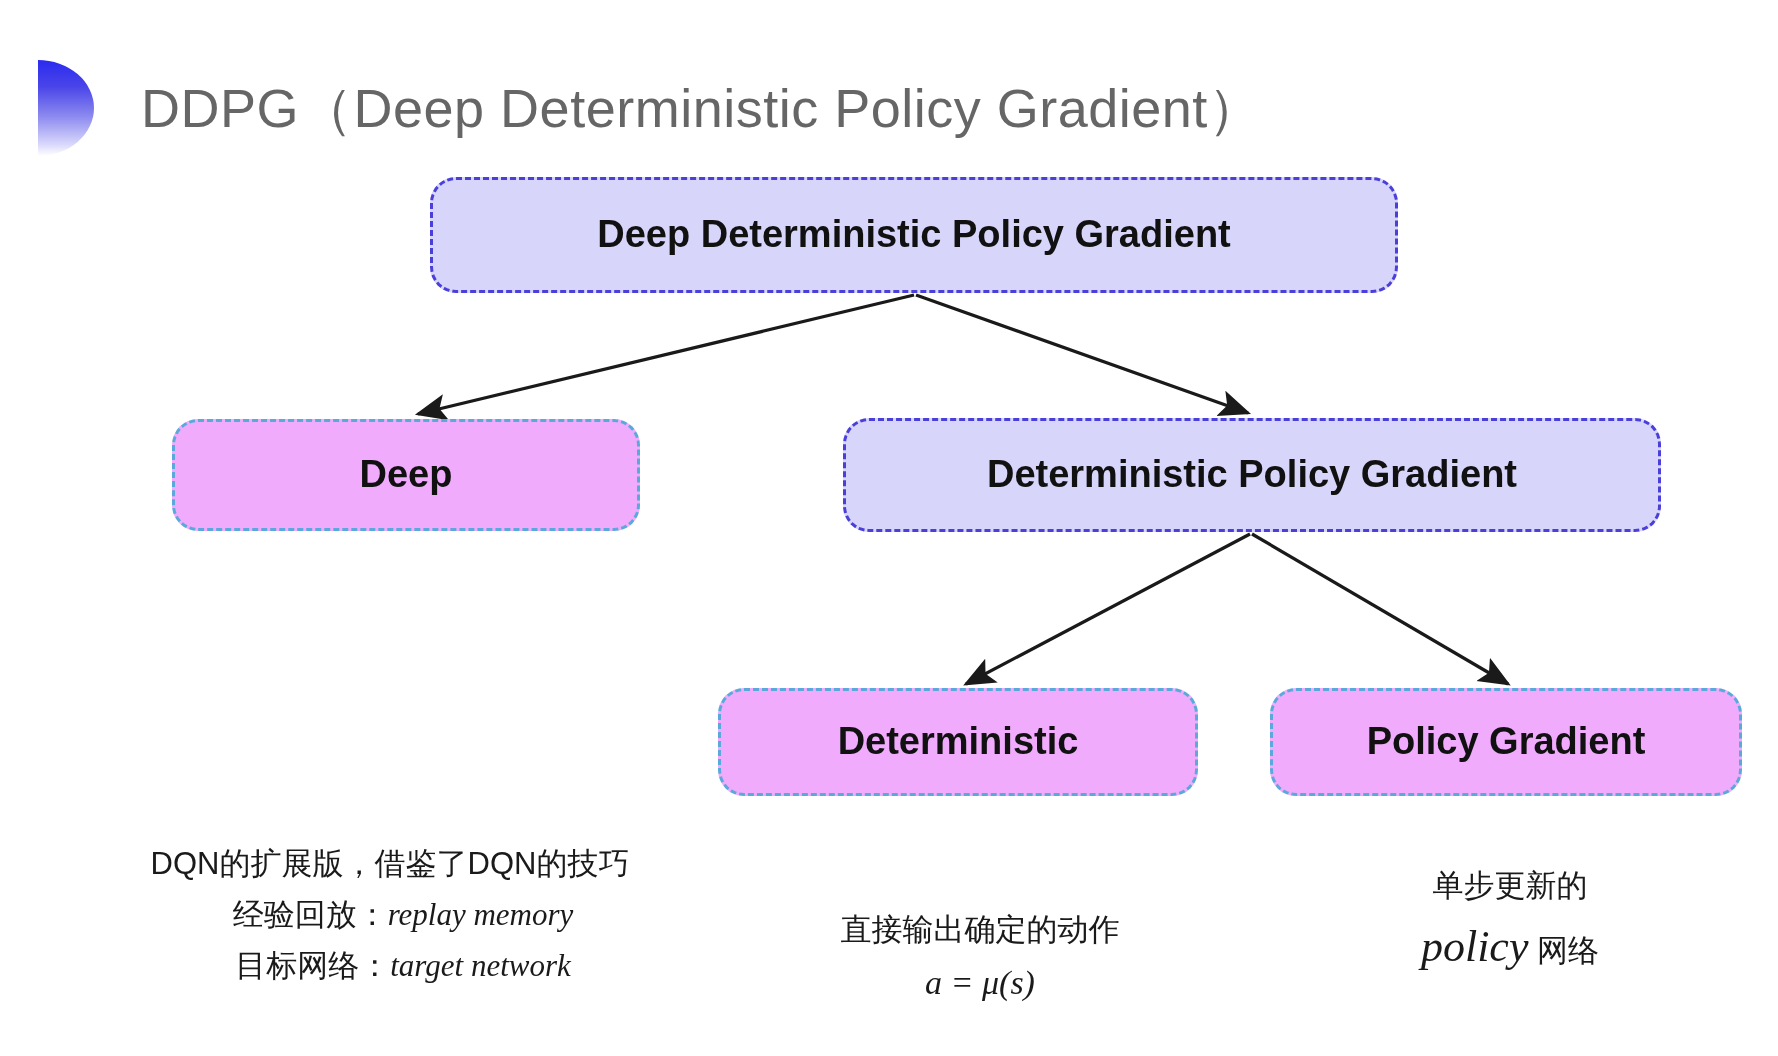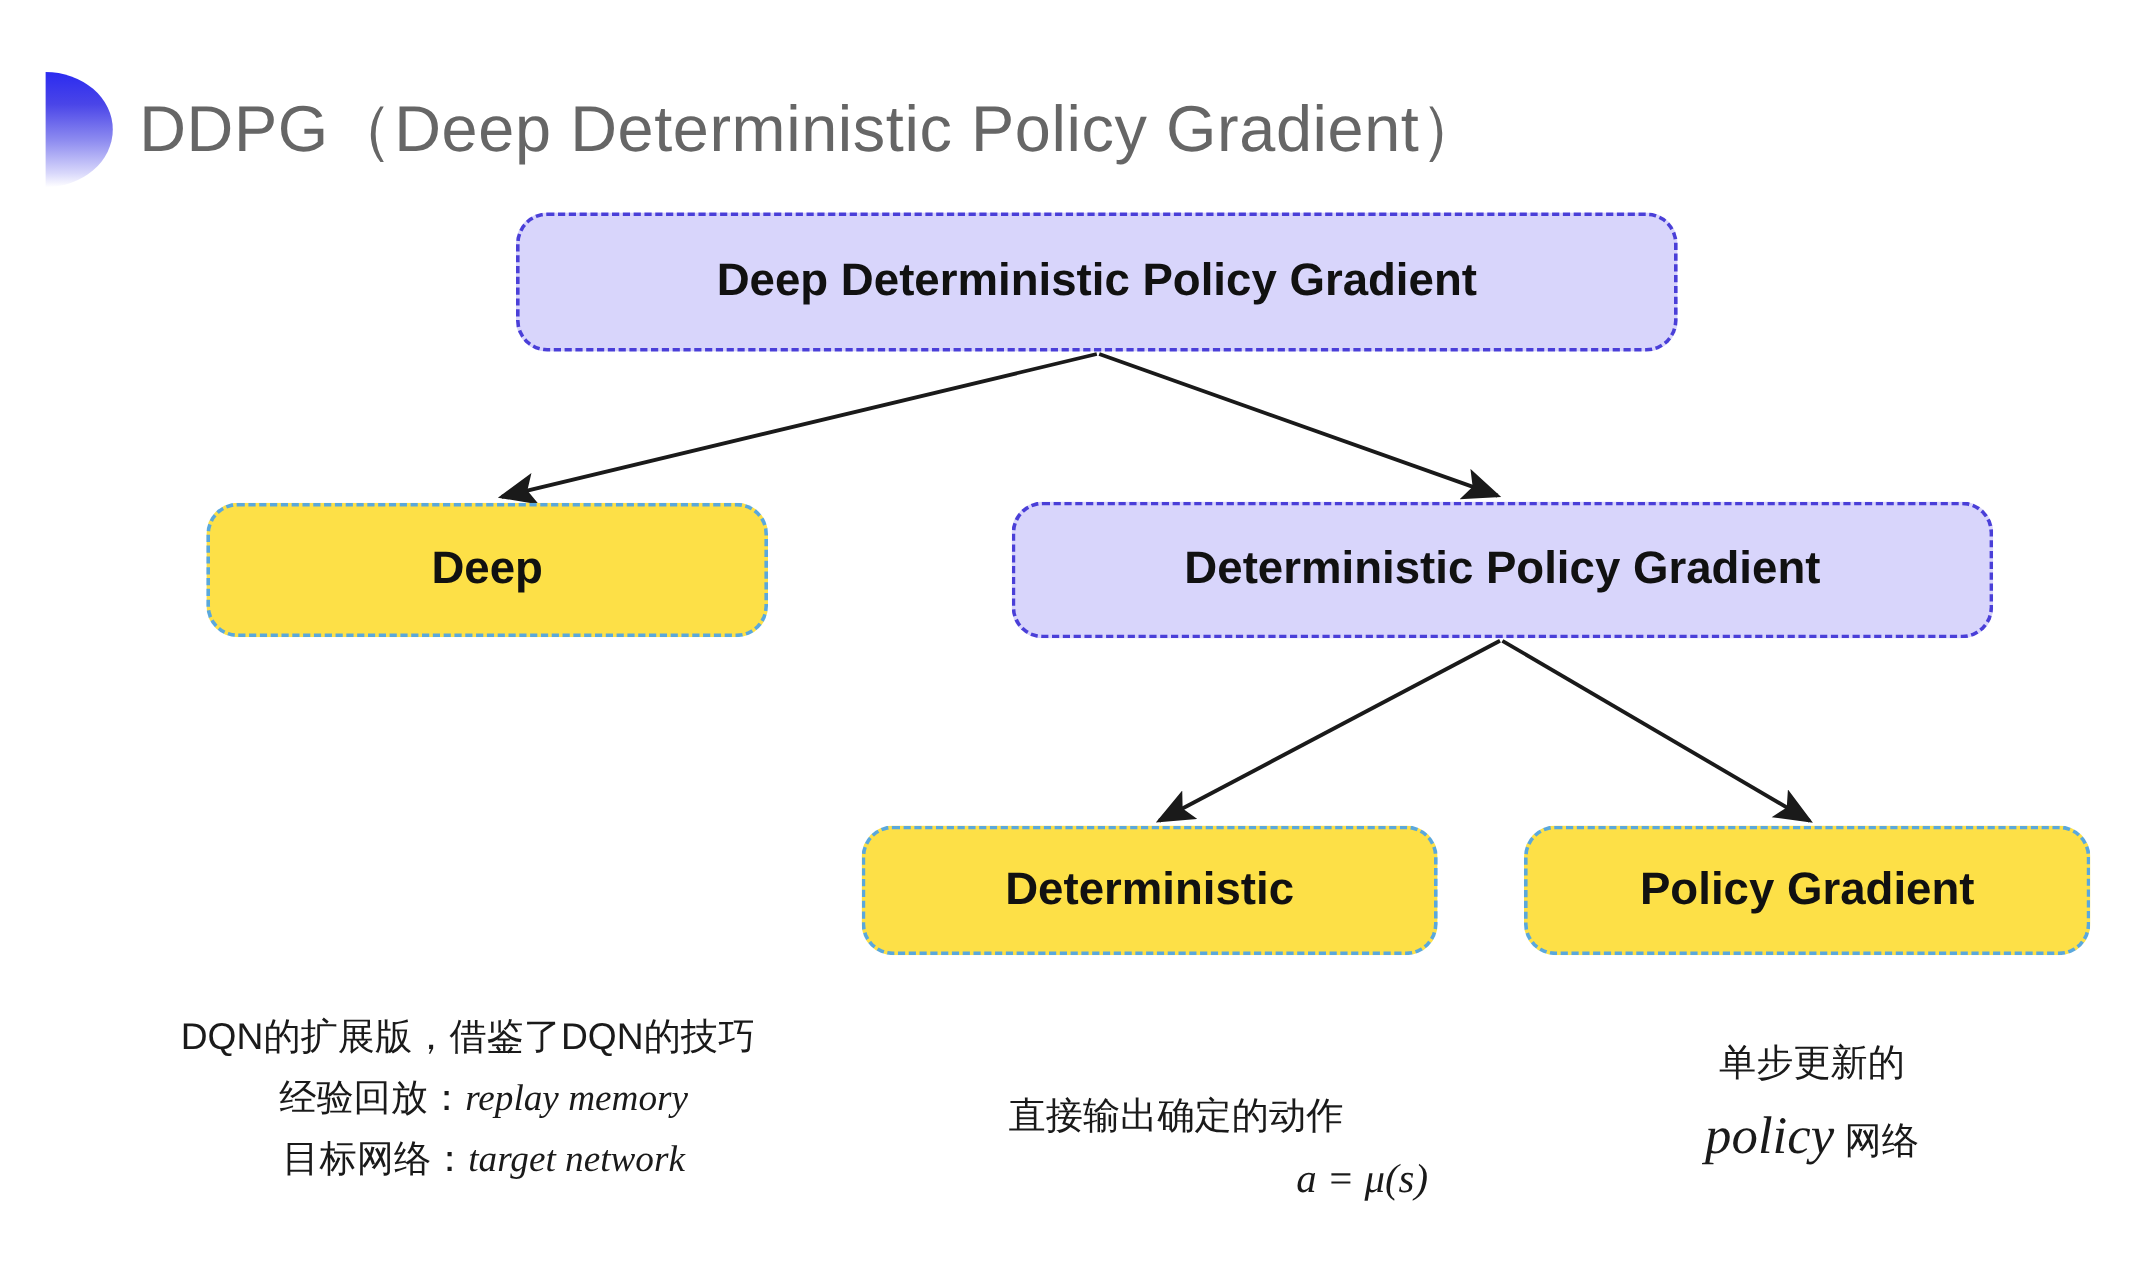--- a/index.html
+++ b/index.html
@@ -25,20 +25,21 @@
   }
 
   
   #title-row {
     position: absolute;
     left: 0px;
     top: 58px;
     height: 100px;
     display: flex;
     align-items: center;
+    gap: 25px;
   }
   #title-bullet {
     width: 56px;
     height: 96px;
     margin-left: 38px;
     border-top-right-radius: 56px 48px;
     border-bottom-right-radius: 56px 48px;
     border-top-left-radius: 0;
     border-bottom-left-radius: 0;
     background: linear-gradient(to bottom, #2b2bf0 0%, #4a45e8 28%, #8f8df0 60%, #d9d8fb 88%, #ffffff 100%);
@@ -73,21 +74,21 @@
     border-radius: 26px;
     text-align: center;
     line-height: 1.15;
   }
   .node-purple {
     background: #d8d5fb;
     border: 3px dashed #4a3fd8;
     color: #111111;
   }
   .node-blue {
-    background: #fde047;
+    background: #f0abfc;
     border: 3px dashed #5aa8dc;
     color: #111111;
   }
   .node-label {
     font-size: 38px;
     font-weight: 600;
     color: #111111;
     white-space: nowrap;
   }
 
@@ -107,21 +108,20 @@
     font-size: 31px;
     font-weight: 500;
     line-height: 1.65;
     white-space: nowrap;
     font-family: "Liberation Sans", "DejaVu Sans", sans-serif;
   }
   .cap-math {
     font-family: "Liberation Serif", "DejaVu Serif", serif;
     font-style: italic;
     font-size: 34px;
-    text-align: right;
   }
 
   #cap-left  { left: 100px; top: 838px; width: 580px; }
   #cap-mid   { left: 770px; top: 860px; width: 420px; margin-top: 44px; }
   #cap-right { left: 1320px; top: 860px; width: 380px; }
 
   .cap-left-indent { padding-left: 26px; }
 
   .inline-serif {
     font-family: "Liberation Serif", "DejaVu Serif", serif;

